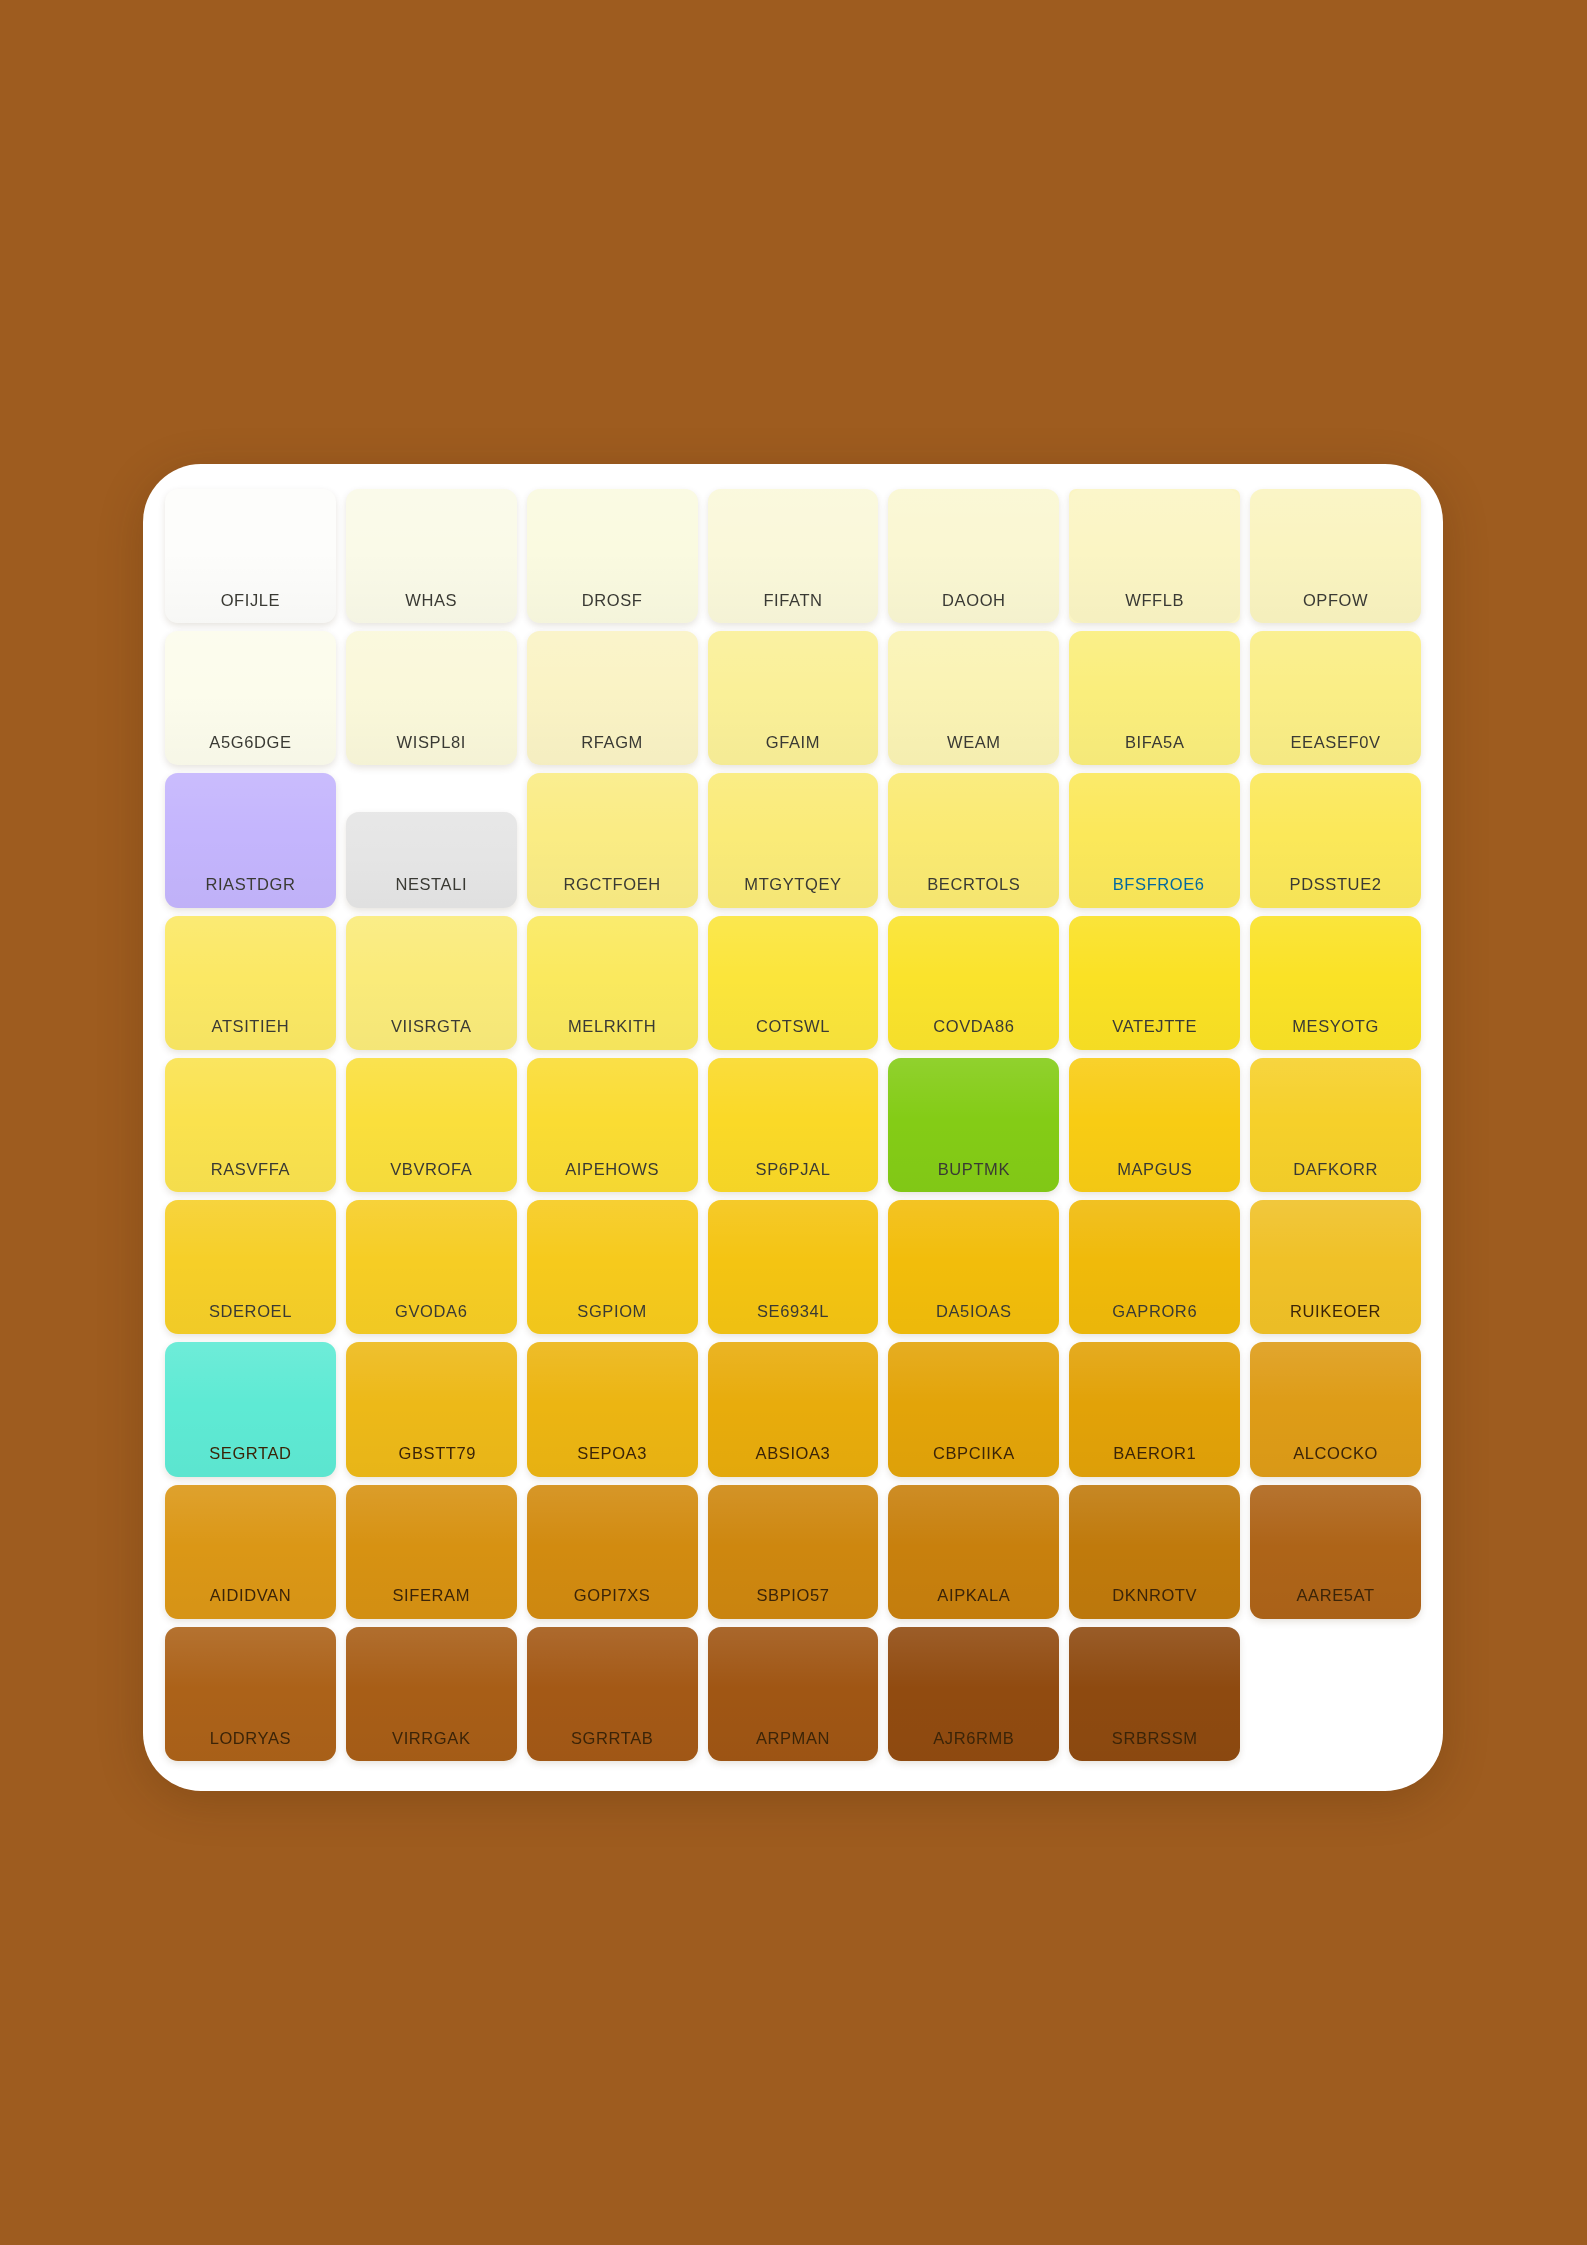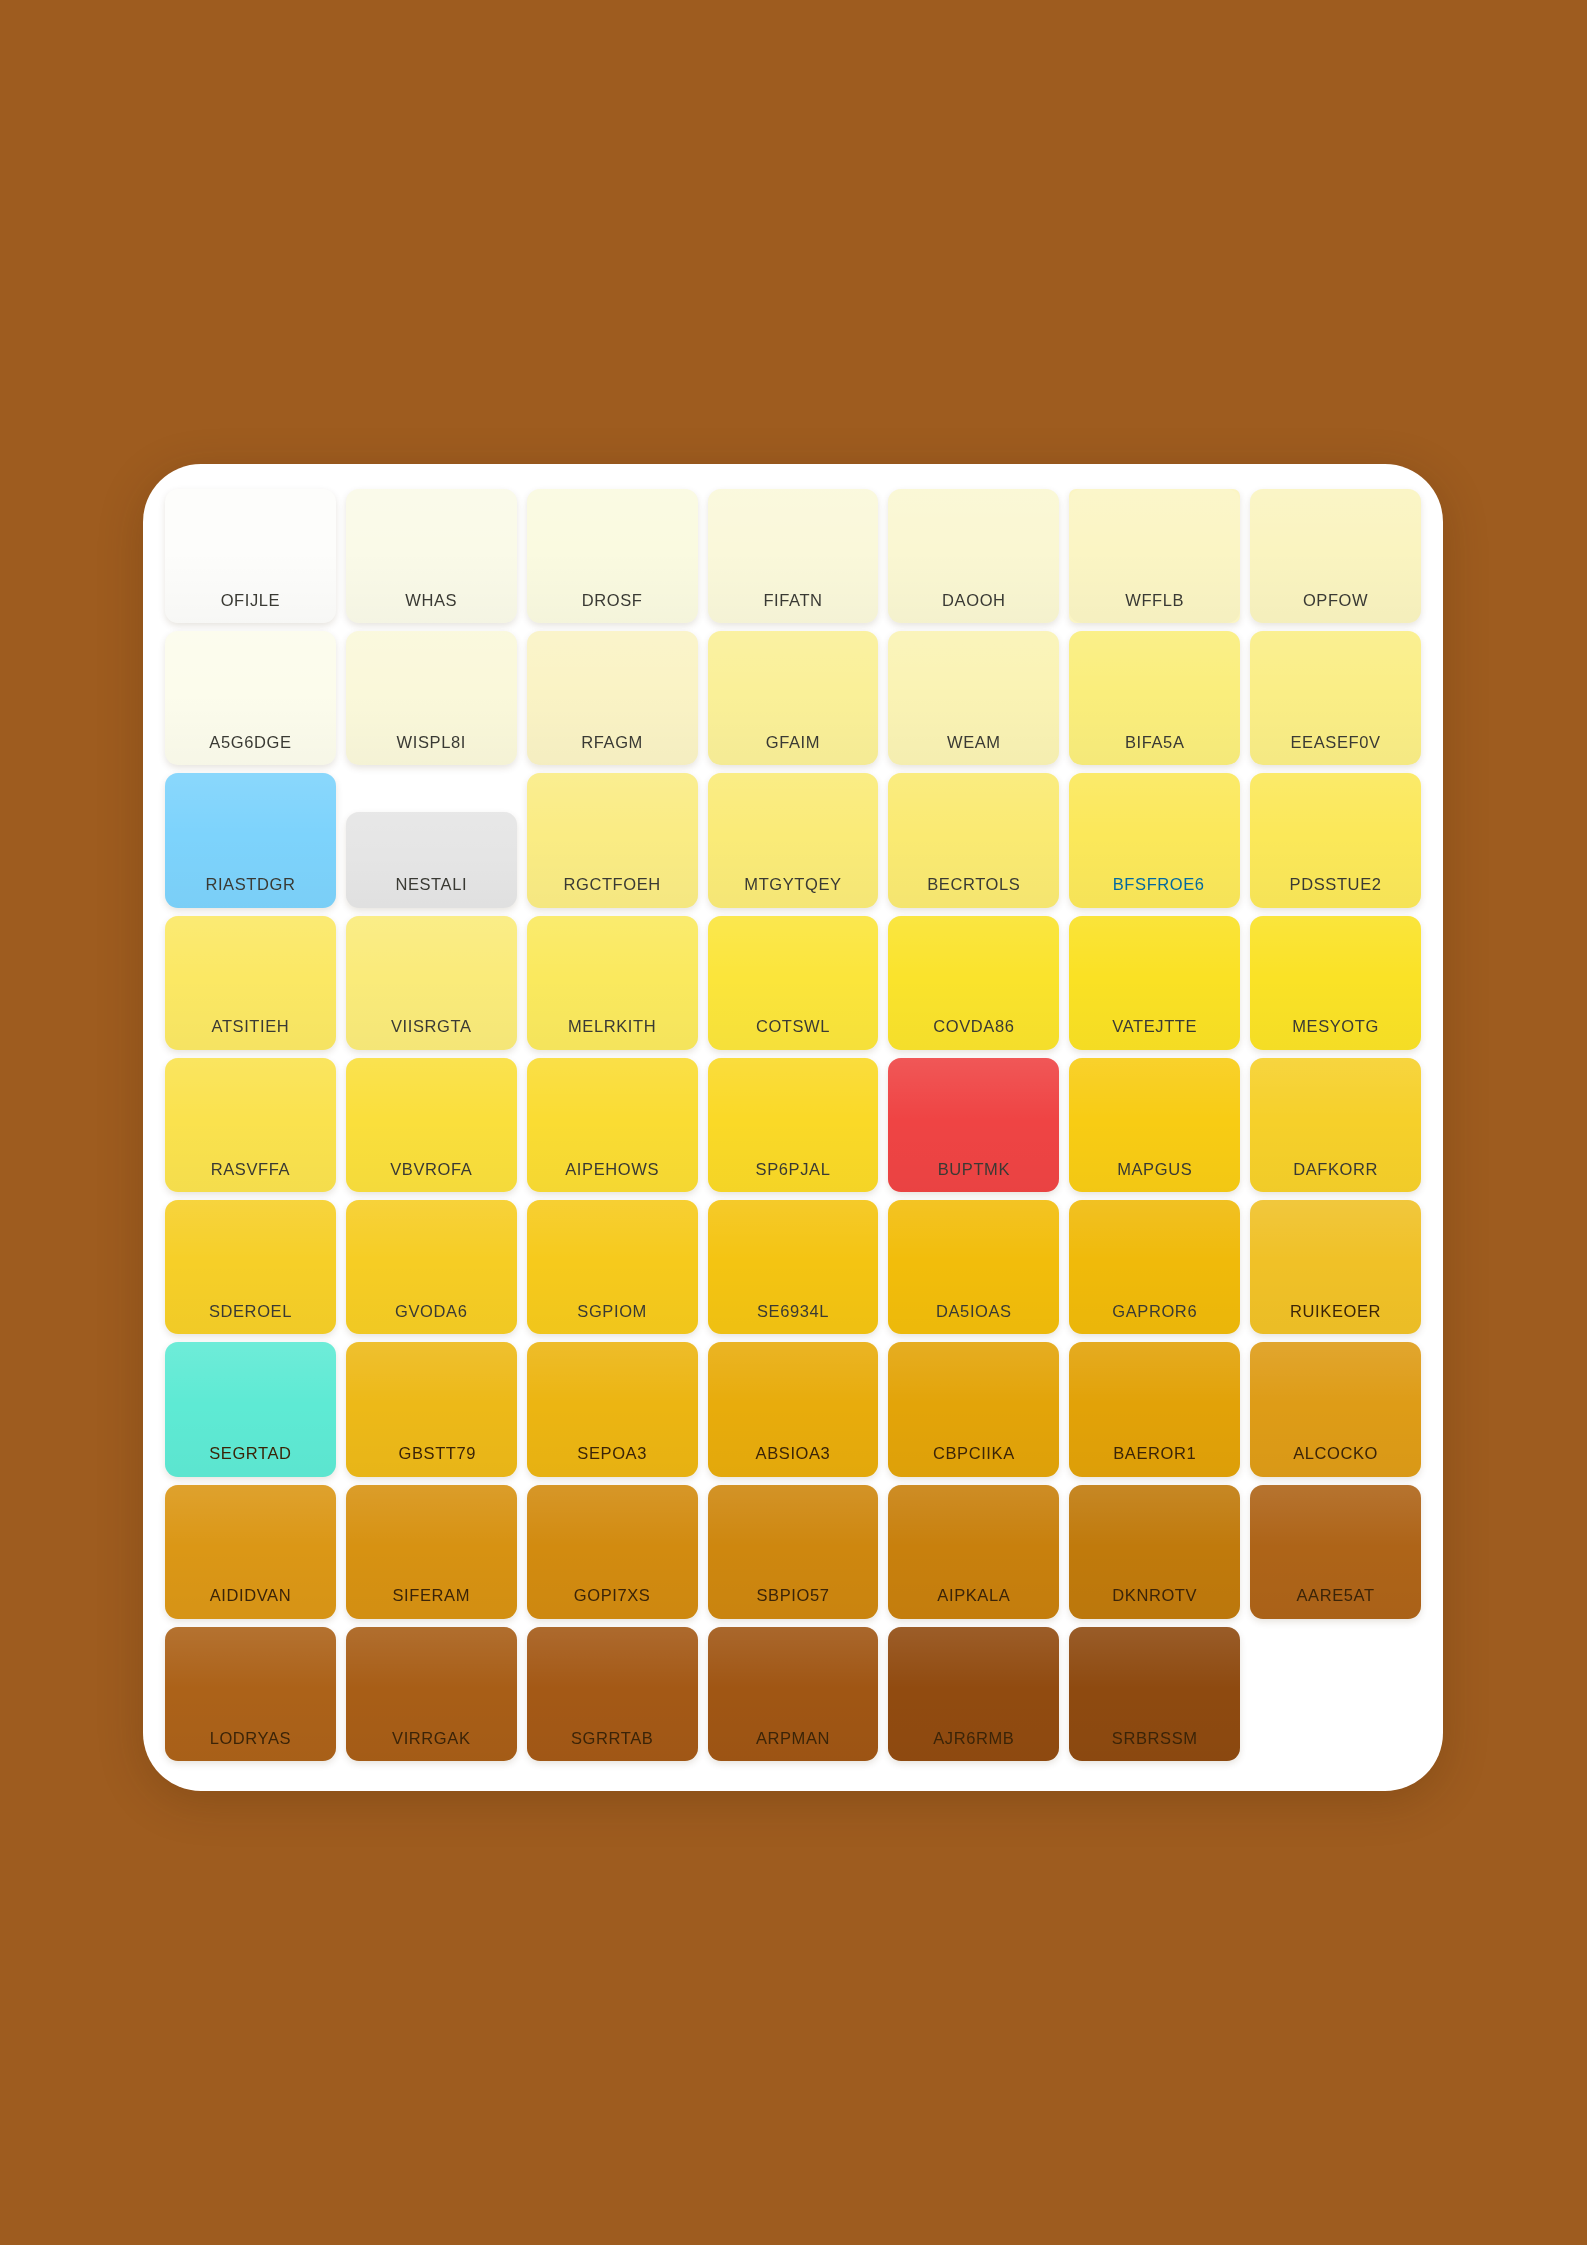--- a/index.html
+++ b/index.html
@@ -128,21 +128,21 @@
         </div>
         <div class="swatch" style="background: rgb(250, 243, 180);">
           <span class="swatch-label" style="color: rgb(58, 58, 52);">WEAM</span>
         </div>
         <div class="swatch" style="background: rgb(250, 238, 124);">
           <span class="swatch-label" style="color: rgb(58, 58, 52);">BIFA5A</span>
         </div>
         <div class="swatch" style="background: rgb(250, 238, 134);">
           <span class="swatch-label" style="color: rgb(58, 58, 52);">EEASEF0V</span>
         </div>
-        <div class="swatch" style="background: #7dd3fc;">
+        <div class="swatch" style="background: #c4b5fd;">
           <span class="swatch-label" style="color: rgb(58, 58, 52);">RIASTDGR</span>
         </div>
         <div class="swatch" style="background: #e5e5e5; margin-top: 39px;">
           <span class="swatch-label" style="color: rgb(58, 58, 52);">NESTALI</span>
         </div>
         <div class="swatch" style="background: rgb(250, 236, 132);">
           <span class="swatch-label" style="color: rgb(58, 58, 52);">RGCTFOEH</span>
         </div>
         <div class="swatch" style="background: rgb(250, 235, 120);">
           <span class="swatch-label" style="color: rgb(58, 58, 52);">MTGYTQEY</span>
@@ -182,21 +182,21 @@
         </div>
         <div class="swatch" style="background: rgb(250, 223, 60);">
           <span class="swatch-label" style="color: rgb(58, 58, 52);">VBVROFA</span>
         </div>
         <div class="swatch" style="background: rgb(250, 220, 51);">
           <span class="swatch-label" style="color: rgb(58, 58, 52);">AIPEHOWS</span>
         </div>
         <div class="swatch" style="background: rgb(250, 217, 39);">
           <span class="swatch-label" style="color: rgb(58, 58, 52);">SP6PJAL</span>
         </div>
-        <div class="swatch" style="background: #ef4444;">
+        <div class="swatch" style="background: #84cc16;">
           <span class="swatch-label" style="color: rgb(58, 58, 52);">BUPTMK</span>
         </div>
         <div class="swatch" style="background: rgb(248, 204, 20);">
           <span class="swatch-label" style="color: rgb(58, 58, 52);">MAPGUS</span>
         </div>
         <div class="swatch" style="background: rgb(246, 208, 42);">
           <span class="swatch-label" style="color: rgb(58, 58, 52);">DAFKORR</span>
         </div>
         <div class="swatch" style="background: rgb(246, 207, 40);">
           <span class="swatch-label" style="color: rgb(58, 58, 52);">SDEROEL</span>

